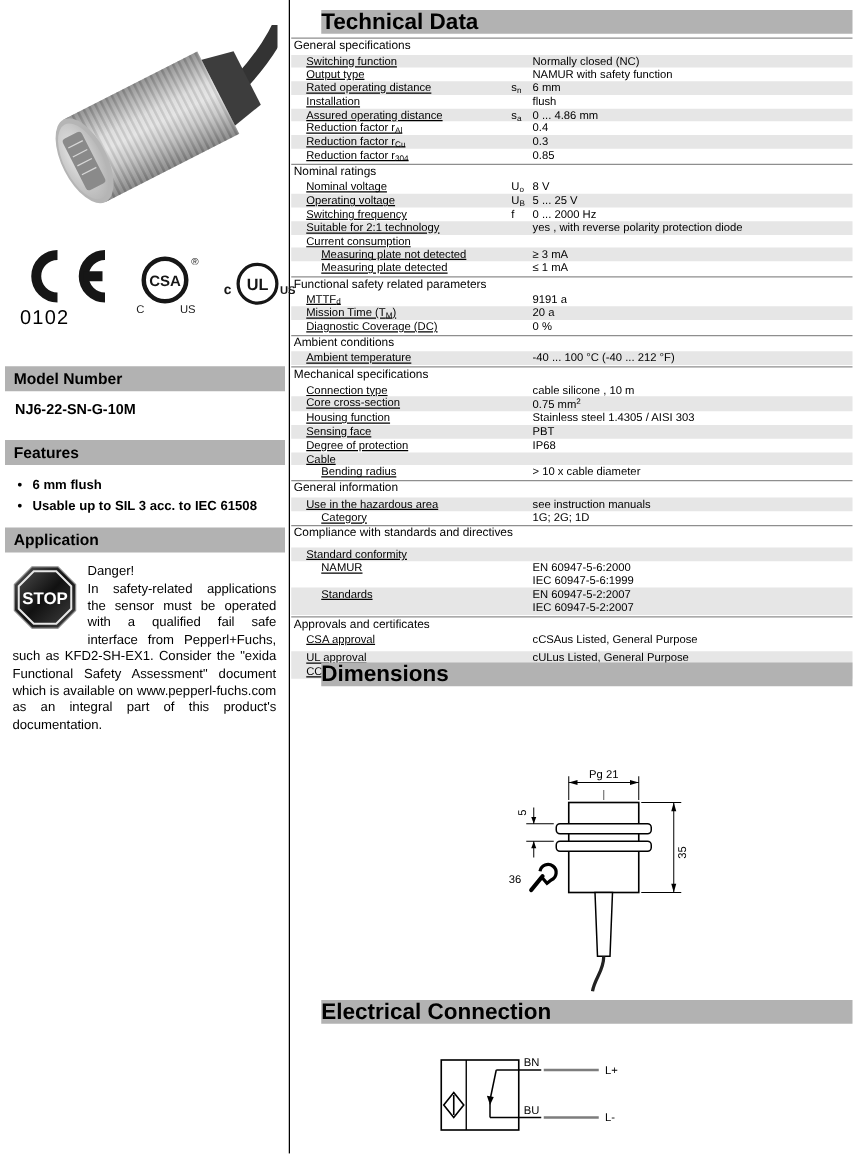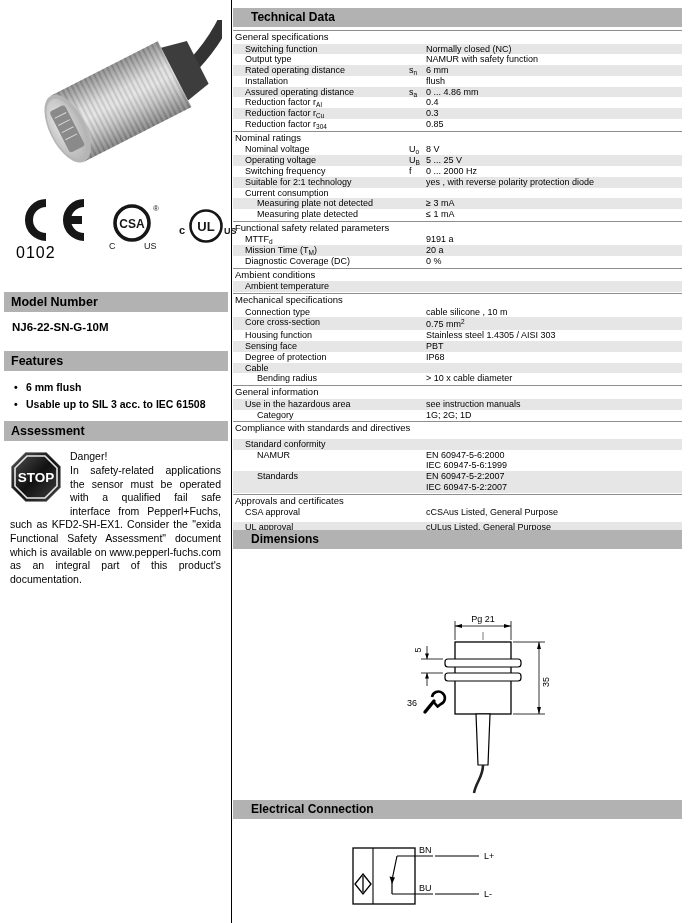--- a/index.html
+++ b/index.html
@@ -20,30 +20,30 @@
   #danger-block{padding:8px 10px 0 10px;font-size:10.5px;}
   #stop-icon{float:left;margin:2px 8px 2px 0;}
   #danger-title{font-weight:normal;line-height:14px;}
   #danger-text{text-align:justify;line-height:13.6px;margin-top:1px;}
   .gap-model{margin-top:32px;}
   .gap-feat{margin-top:10px;}
   .gap-app{margin-top:10px;}
 
   
   .rsection{position:absolute;left:233px;width:449px;}
-  .rbar{background:#b2b2b2;font-weight:bold;font-size:12px;line-height:19px;height:19px;
-        padding-left:18px;}
+  .rbar{background:#b2b2b2;font-weight:bold;font-size:18px;line-height:19px;height:19px;
+        padding-left:0;margin-left:24px;}
   #tech{top:8px;}
   #tech-table{margin-top:3px;}
   .tsection{border-top:1px solid #8e8e8e;font-weight:normal;font-size:9.5px;
             padding:1px 0 1px 2px;line-height:10.5px;margin-top:1px;}
   .trow{position:relative;min-height:10.8px;line-height:10.8px;font-size:9px;}
   .trow.shaded{background:#e6e6e6;}
   .trow.gap{margin-top:4px;}
-  .tlabel{position:absolute;left:12px;top:0;white-space:nowrap;}
+  .tlabel{position:absolute;left:12px;top:0;white-space:nowrap;text-decoration:underline;}
   .tlabel.ind2{left:24px;}
   .tsym{position:absolute;left:176px;top:0;}
   .tvalue{margin-left:193px;padding-right:2px;}
   sub{font-size:6.5px;vertical-align:-1.5px;}
   sup{font-size:6.5px;vertical-align:3px;}
 
   #dims{top:530px;}
   #dims-svg{position:absolute;left:150px;top:72px;}
   #elec{top:800px;}
   #elec-svg{position:absolute;left:112px;top:42px;}
@@ -129,21 +129,21 @@
       <div class="feature-item">
         <span class="bullet">•</span>
         <span>6 mm flush</span>
       </div>
       <div class="feature-item">
         <span class="bullet">•</span>
         <span>Usable up to SIL 3 acc. to IEC 61508</span>
       </div>
     </div>
 
-    <div class="lbar gap-app">Assessment</div>
+    <div class="lbar gap-app">Application</div>
     <div id="danger-block">
       <svg id="stop-icon" width="52" height="52" viewBox="0 0 52 52">
         <defs>
           <linearGradient id="stopg" x1="0" y1="0" x2="1" y2="1">
             <stop offset="0" stop-color="#555"></stop>
             <stop offset="0.5" stop-color="#111"></stop>
             <stop offset="1" stop-color="#444"></stop>
           </linearGradient>
         </defs>
         <polygon points="15.6,1.5 36.4,1.5 50.5,15.6 50.5,36.4 36.4,50.5 15.6,50.5 1.5,36.4 1.5,15.6" fill="url(#stopg)" stroke="#8a8a8a" stroke-width="1"></polygon>
@@ -248,20 +248,21 @@
         </div>
         <div class="trow">
           <div class="tlabel">Diagnostic Coverage (DC)</div>
           <div class="tsym"></div>
           <div class="tvalue">0 %</div>
         </div>
         <div class="tsection">Ambient conditions</div>
         <div class="trow shaded">
           <div class="tlabel">Ambient temperature</div>
           <div class="tsym"></div>
+          <div class="tvalue">-40 ... 100 °C (-40 ... 212 °F)</div>
         </div>
         <div class="tsection">Mechanical specifications</div>
         <div class="trow">
           <div class="tlabel">Connection type</div>
           <div class="tsym"></div>
           <div class="tvalue">cable silicone , 10 m</div>
         </div>
         <div class="trow shaded">
           <div class="tlabel">Core cross-section</div>
           <div class="tsym"></div>

